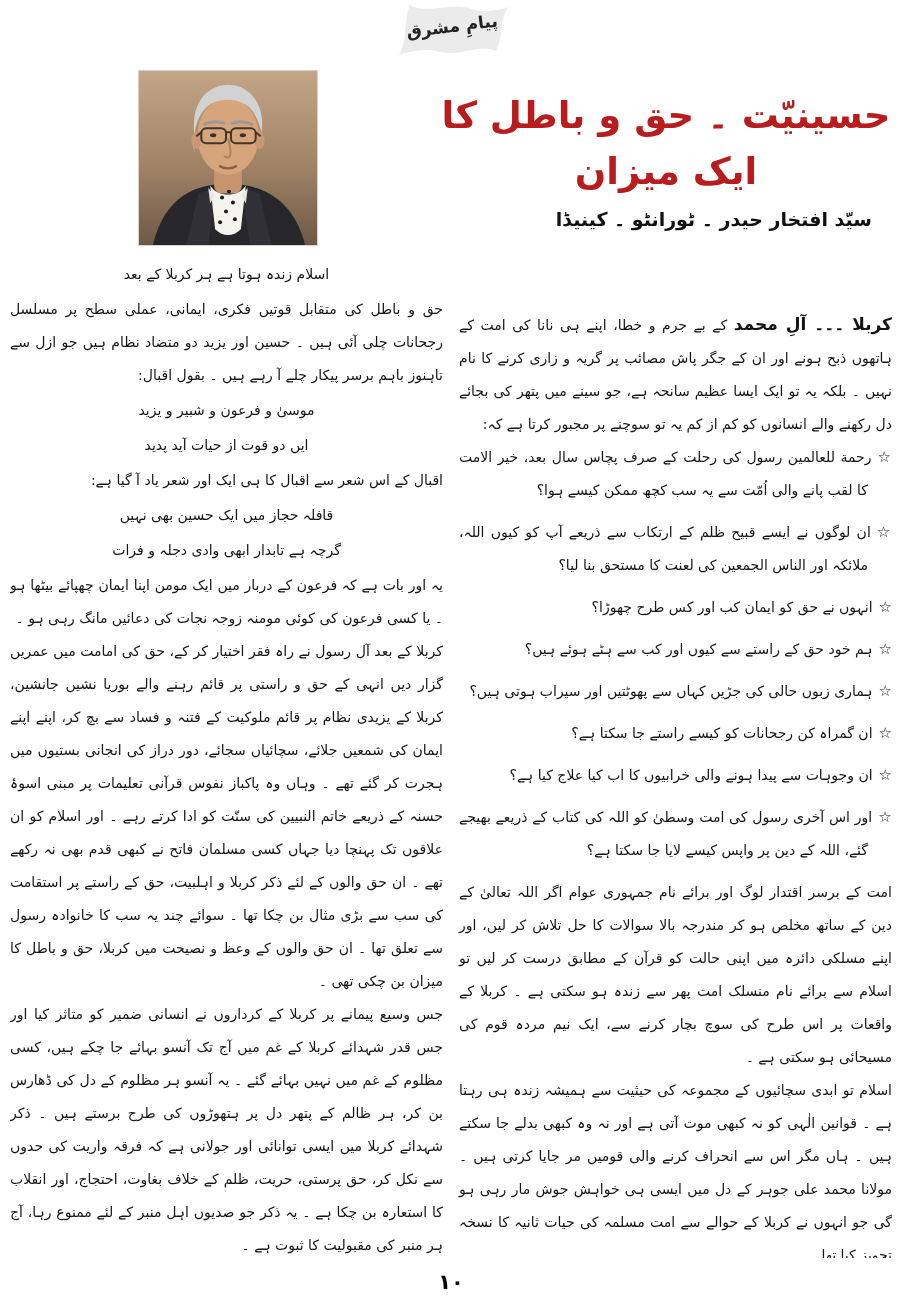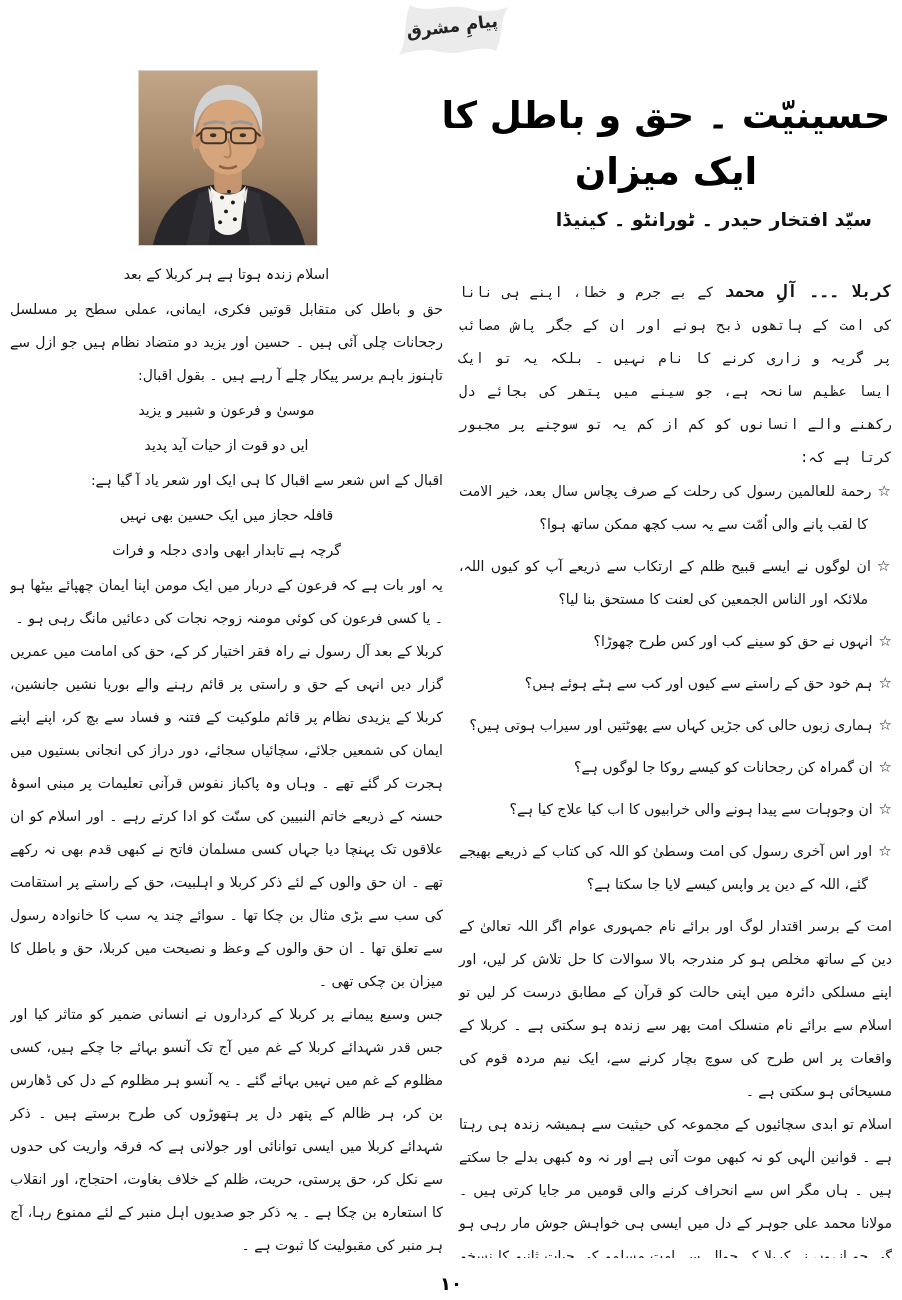--- a/index.html
+++ b/index.html
@@ -20,45 +20,45 @@
   
   .photo {
     position:absolute; left:138px; top:70px; width:180px; height:176px;
     border:1px solid #d8d2c8; background:#a58a6d;
   }
   .photo svg { display:block; width:100%; height:100%; }
   
   .headline {
     position:absolute; right:8px; top:88px; width:456px;
     direction:rtl; text-align:center;
-    font-size:37px; font-weight:bold; line-height:1.5; color:#000000;
+    font-size:37px; font-weight:bold; line-height:1.5; color:#b91c1c;
     letter-spacing:-1px;
   }
   .byline {
     position:absolute; right:30px; top:208px; width:400px;
     direction:rtl; text-align:right;
     font-size:19px; font-weight:bold; color:#111;
   }
   
   .columns {
     position:absolute; left:10px; top:256px; width:882px; height:1002px;
     display:flex; direction:rtl; gap:16px; overflow:hidden;
   }
   .col { width:433px; direction:rtl; font-size:14px; line-height:33px; text-align:justify; }
   .col p { text-align:justify; }
-  .col-right .intro { margin-top:20px;font-family:Liberation Mono, monospace; }
+  .col-right .intro { margin-top:52px; }
   .lead { font-weight:bold; font-size:17px; }
   .verse { text-align:center !important; margin:2px 0; }
   .verse.spread { letter-spacing:1px; }
   .question { padding-right:24px; text-indent:-24px; margin-bottom:9px; }
   .question .star { font-size:15px; padding-left:6px; }
   
   .page-number {
     position:absolute; left:0; right:0; bottom:6px;
-    text-align:center; font-size:18px; font-weight:bold; color:#000;
+    text-align:center; font-size:21px; font-weight:bold; color:#000;
     direction:rtl;
   }
 </style>
 </head>
 <body>
 
 <div class="page">
 
   <div class="masthead">
     <svg viewBox="0 0 118 58">
@@ -125,26 +125,26 @@
   </div>
 
   <div class="headline">حسینیّت ۔ حق و باطل کا ایک میزان</div>
   <div class="byline">سیّد افتخار حیدر ۔ ٹورانٹو ۔ کینیڈا</div>
 
   <div class="columns">
 
     <div class="col col-right">
       <p class="intro"><span class="lead">کربلا ۔۔۔ آلِ محمد</span><span> کے بے جرم و خطا، اپنے ہی نانا کی امت کے ہاتھوں ذبح ہونے اور ان کے جگر پاش مصائب پر گریہ و زاری کرنے کا نام نہیں ۔ بلکہ یہ تو ایک ایسا عظیم سانحہ ہے، جو سینے میں پتھر کی بجائے دل رکھنے والے انسانوں کو کم از کم یہ تو سوچنے پر مجبور کرتا ہے کہ:</span></p>
 
-      <div class="question"><span class="star">☆</span><span>رحمة للعالمین رسول کی رحلت کے صرف پچاس سال بعد، خیر الامت کا لقب پانے والی اُمّت سے یہ سب کچھ ممکن ساتھ ہوا؟</span></div>
+      <div class="question"><span class="star">☆</span><span>رحمة للعالمین رسول کی رحلت کے صرف پچاس سال بعد، خیر الامت کا لقب پانے والی اُمّت سے یہ سب کچھ ممکن کیسے ہوا؟</span></div>
       <div class="question"><span class="star">☆</span><span>ان لوگوں نے ایسے قبیح ظلم کے ارتکاب سے ذریعے آپ کو کیوں اللہ، ملائکہ اور الناس الجمعین کی لعنت کا مستحق بنا لیا؟</span></div>
-      <div class="question"><span class="star">☆</span><span>انہوں نے حق کو سینے کب اور کس طرح چھوڑا؟</span></div>
+      <div class="question"><span class="star">☆</span><span>انہوں نے حق کو ایمان کب اور کس طرح چھوڑا؟</span></div>
       <div class="question"><span class="star">☆</span><span>ہم خود حق کے راستے سے کیوں اور کب سے ہٹے ہوئے ہیں؟</span></div>
       <div class="question"><span class="star">☆</span><span>ہماری زبوں حالی کی جڑیں کہاں سے پھوٹتیں اور سیراب ہوتی ہیں؟</span></div>
-      <div class="question"><span class="star">☆</span><span>ان گمراہ کن رجحانات کو کیسے روکا جا لوگوں ہے؟</span></div>
+      <div class="question"><span class="star">☆</span><span>ان گمراہ کن رجحانات کو کیسے راستے جا سکتا ہے؟</span></div>
       <div class="question"><span class="star">☆</span><span>ان وجوہات سے پیدا ہونے والی خرابیوں کا اب کیا علاج کیا ہے؟</span></div>
       <div class="question"><span class="star">☆</span><span>اور اس آخری رسول کی امت وسطیٰ کو اللہ کی کتاب کے ذریعے بھیجے گئے، اللہ کے دین پر واپس کیسے لایا جا سکتا ہے؟</span></div>
 
       <p>امت کے برسر اقتدار لوگ اور برائے نام جمہوری عوام اگر اللہ تعالیٰ کے دین کے ساتھ مخلص ہو کر مندرجہ بالا سوالات کا حل تلاش کر لیں، اور اپنے مسلکی دائرہ میں اپنی حالت کو قرآن کے مطابق درست کر لیں تو اسلام سے برائے نام منسلک امت پھر سے زندہ ہو سکتی ہے ۔ کربلا کے واقعات پر اس طرح کی سوچ بچار کرنے سے، ایک نیم مردہ قوم کی مسیحائی ہو سکتی ہے ۔</p>
       <p>اسلام تو ابدی سچائیوں کے مجموعہ کی حیثیت سے ہمیشہ زندہ ہی رہتا ہے ۔ قوانین الٰہی کو نہ کبھی موت آتی ہے اور نہ وہ کبھی بدلے جا سکتے ہیں ۔ ہاں مگر اس سے انحراف کرنے والی قومیں مر جایا کرتی ہیں ۔ مولانا محمد علی جوہر کے دل میں ایسی ہی خواہش جوش مار رہی ہو گی جو انہوں نے کربلا کے حوالے سے امت مسلمہ کی حیات ثانیہ کا نسخہ تجویز کیا تھا ۔</p>
 
     </div>
 
     <div class="col col-left">
       <p class="verse">اسلام زندہ ہوتا ہے ہر کربلا کے بعد</p>

